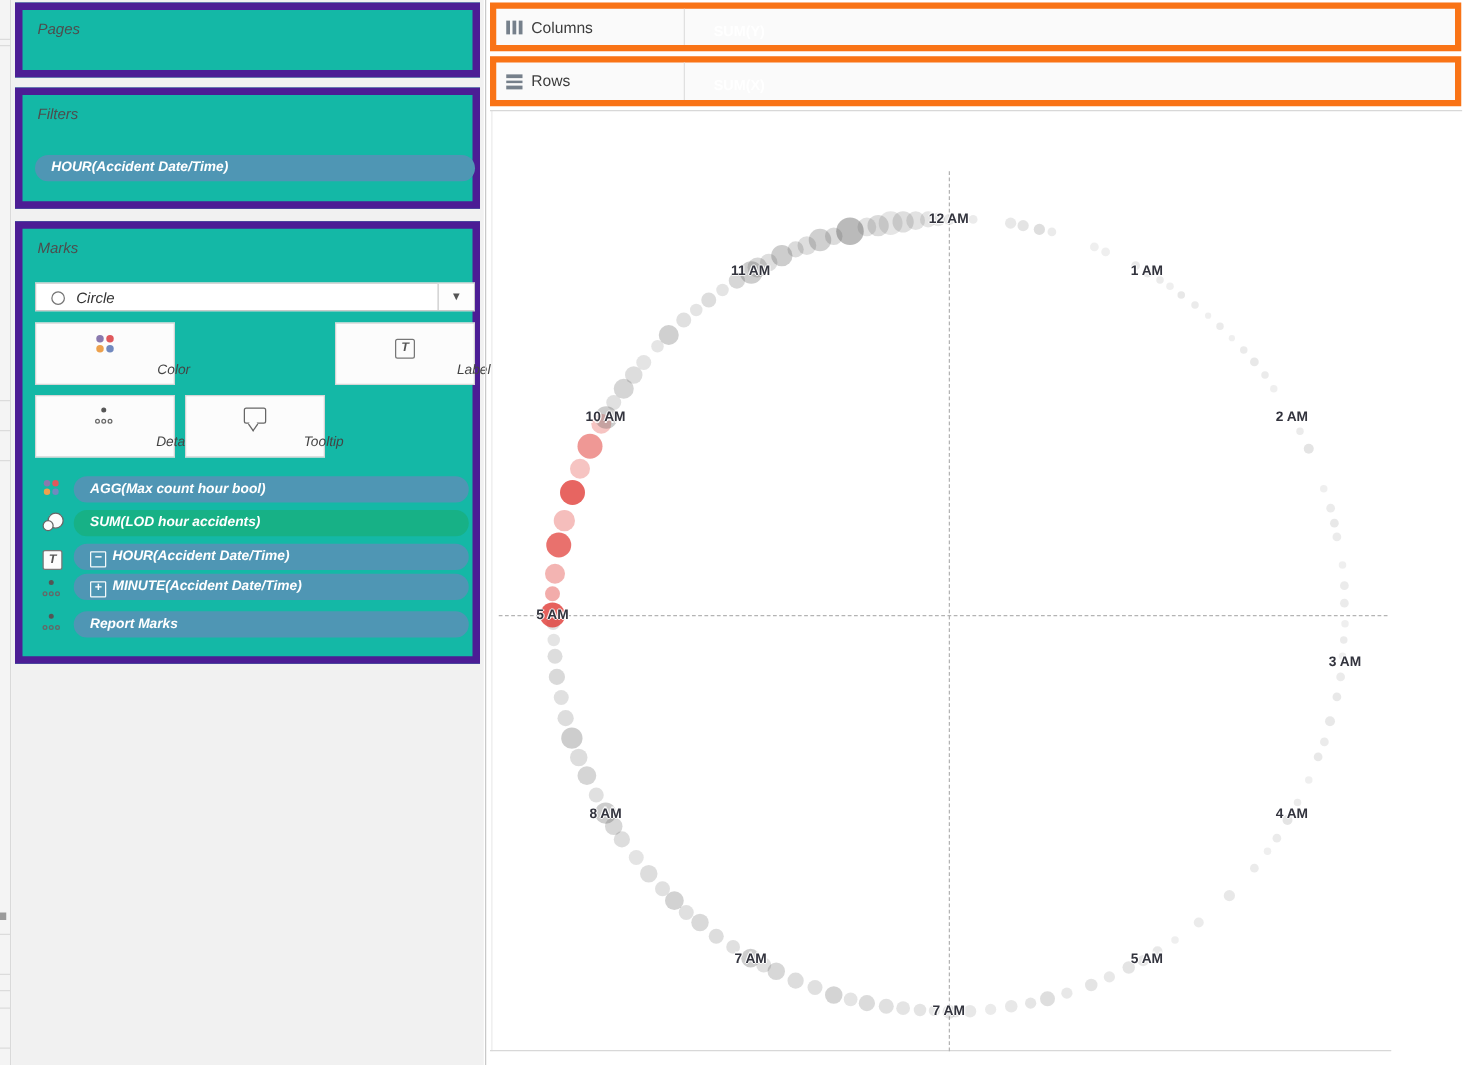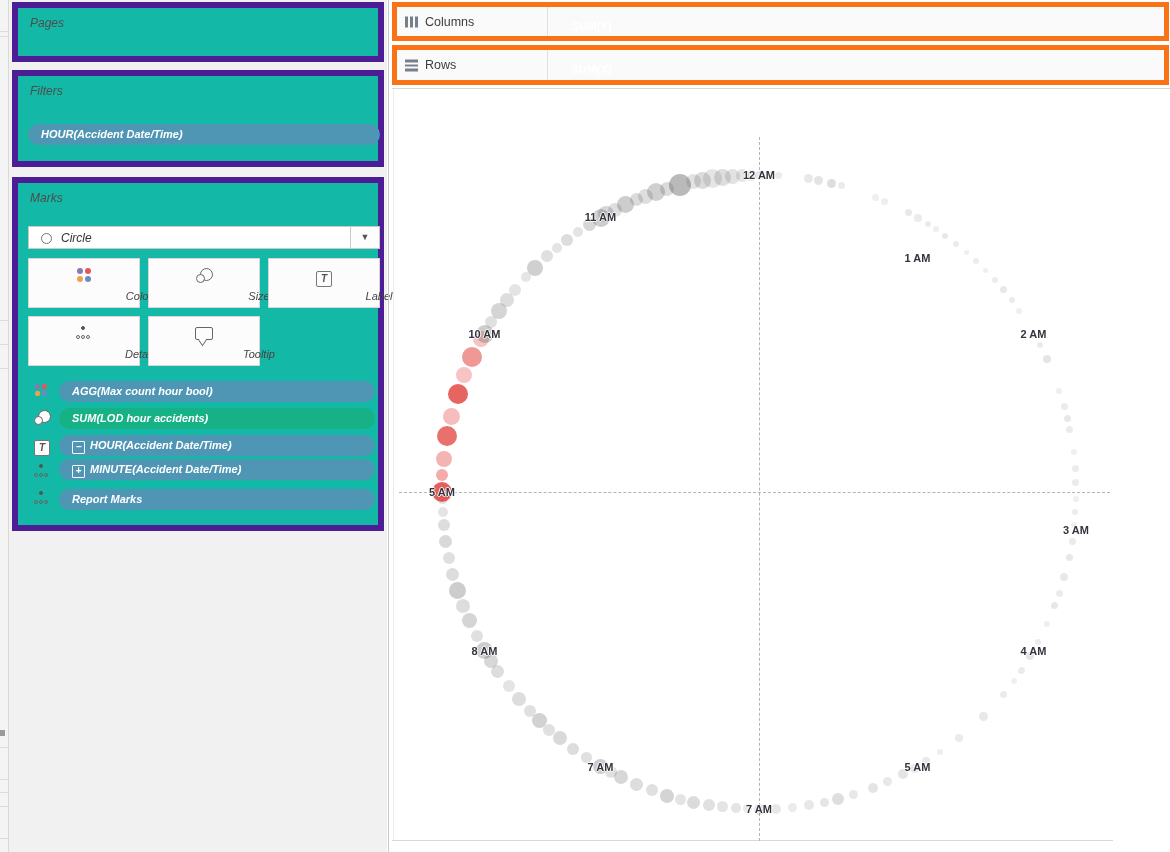--- a/index.html
+++ b/index.html
@@ -136,24 +136,20 @@
 
     <div class="dropdown">
       <span class="dd-circle"></span>
       <span class="dd-text">Circle</span>
       <span class="dd-caret">▼</span>
     </div>
 
     <div class="mbtn" style="left:10px;top:75px">
       <span class="icon-wrap"><span class="color-icon"><i></i><i></i><i></i><i></i></span></span>
       <span class="blabel">Color</span>
-    </div>
-    <div class="mbtn" style="left:130px;top:75px">
-      <span class="icon-wrap"><span class="size-icon"><i></i><i></i></span></span>
-      <span class="blabel">Size</span>
     </div>
     <div class="mbtn" style="left:250px;top:75px">
       <span class="icon-wrap"><span class="label-icon">T</span></span>
       <span class="blabel">Label</span>
     </div>
 
     <div class="mbtn" style="left:10px;top:133px">
       <span class="icon-wrap"><span class="detail-icon"><i class="f"></i><i></i><i></i><i></i></span></span>
       <span class="blabel">Detail</span>
     </div>
@@ -334,21 +330,21 @@
       <div class="mark" style="left: 508.7px; top: 283.9px; width: 12px; height: 12px; opacity: 0.15; background: rgb(74, 74, 74);"></div>
       <div class="mark" style="left: 520.7px; top: 272.4px; width: 10px; height: 10px; opacity: 0.14; background: rgb(74, 74, 74);"></div>
       <div class="mark" style="left: 526.8px; top: 259.8px; width: 16px; height: 16px; opacity: 0.26; background: rgb(74, 74, 74);"></div>
       <div class="mark" style="left: 540.9px; top: 250.4px; width: 12px; height: 12px; opacity: 0.17; background: rgb(74, 74, 74);"></div>
       <div class="mark" style="left: 551.9px; top: 242.7px; width: 10px; height: 10px; opacity: 0.15; background: rgb(74, 74, 74);"></div>
       <div class="mark" style="left: 561.3px; top: 233.5px; width: 12px; height: 12px; opacity: 0.19; background: rgb(74, 74, 74);"></div>
       <div class="mark" style="left: 573.1px; top: 226.7px; width: 10px; height: 10px; opacity: 0.15; background: rgb(74, 74, 74);"></div>
       <div class="mark" style="left: 582.6px; top: 217.8px; width: 13px; height: 13px; opacity: 0.22; background: rgb(74, 74, 74);"></div>
       <div class="mark" style="left: 591.5px; top: 208.5px; width: 18px; height: 18px; opacity: 0.28; background: rgb(74, 74, 74);"></div>
       <div class="hour-label" style="left: 759px; top: 175px; color: rgb(51, 52, 62);">12 AM</div>
-      <div class="hour-label" style="left: 917.5px; top: 217.47px; color: rgb(51, 52, 62); margin-top: 41px;">1 AM</div>
+      <div class="hour-label" style="left: 917.5px; top: 217.47px; color: rgb(51, 52, 62);">1 AM</div>
       <div class="hour-label" style="left: 1033.53px; top: 333.5px; color: rgb(51, 52, 62);">2 AM</div>
       <div class="hour-label" style="left: 1076px; top: 492px; color: rgb(51, 52, 62); margin-top: 38px;">3 AM</div>
       <div class="hour-label" style="left: 1033.53px; top: 650.5px; color: rgb(51, 52, 62);">4 AM</div>
       <div class="hour-label" style="left: 917.5px; top: 766.53px; color: rgb(51, 52, 62);">5 AM</div>
       <div class="hour-label" style="left: 759px; top: 809px; color: rgb(51, 52, 62);">7 AM</div>
       <div class="hour-label" style="left: 600.5px; top: 766.53px; color: rgb(51, 52, 62);">7 AM</div>
       <div class="hour-label" style="left: 484.47px; top: 650.5px; color: rgb(51, 52, 62);">8 AM</div>
       <div class="hour-label" style="left: 442px; top: 492px; color: rgb(51, 52, 62);">5 AM</div>
       <div class="hour-label" style="left: 484.47px; top: 333.5px; color: rgb(51, 52, 62);">10 AM</div>
       <div class="hour-label" style="left: 600.5px; top: 217.47px; color: rgb(51, 52, 62);">11 AM</div>

